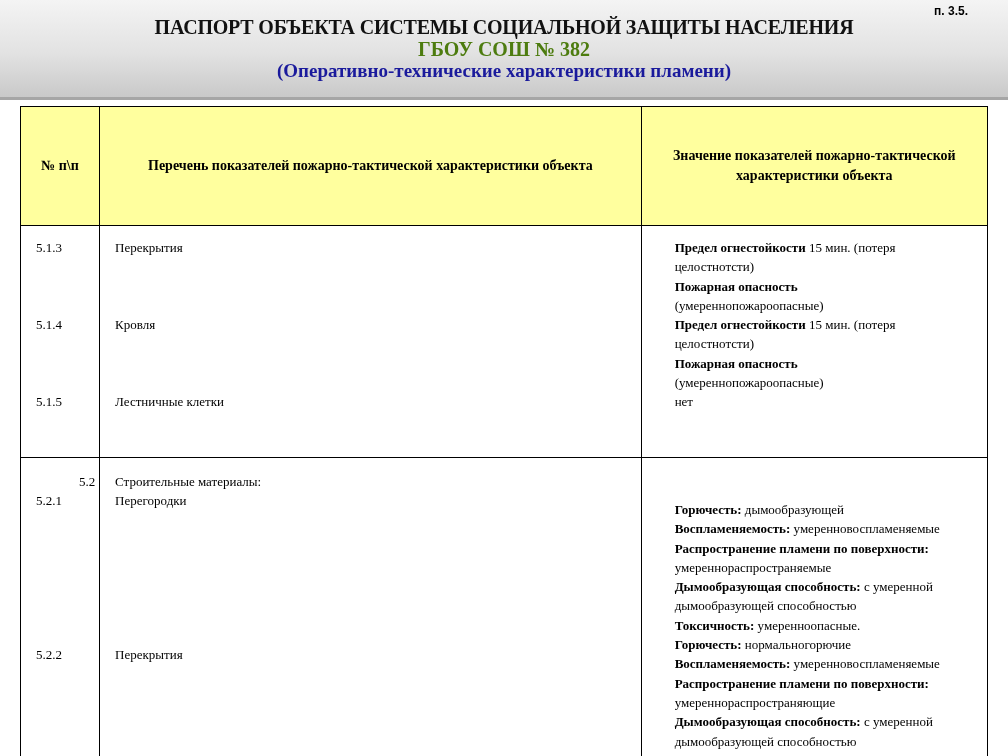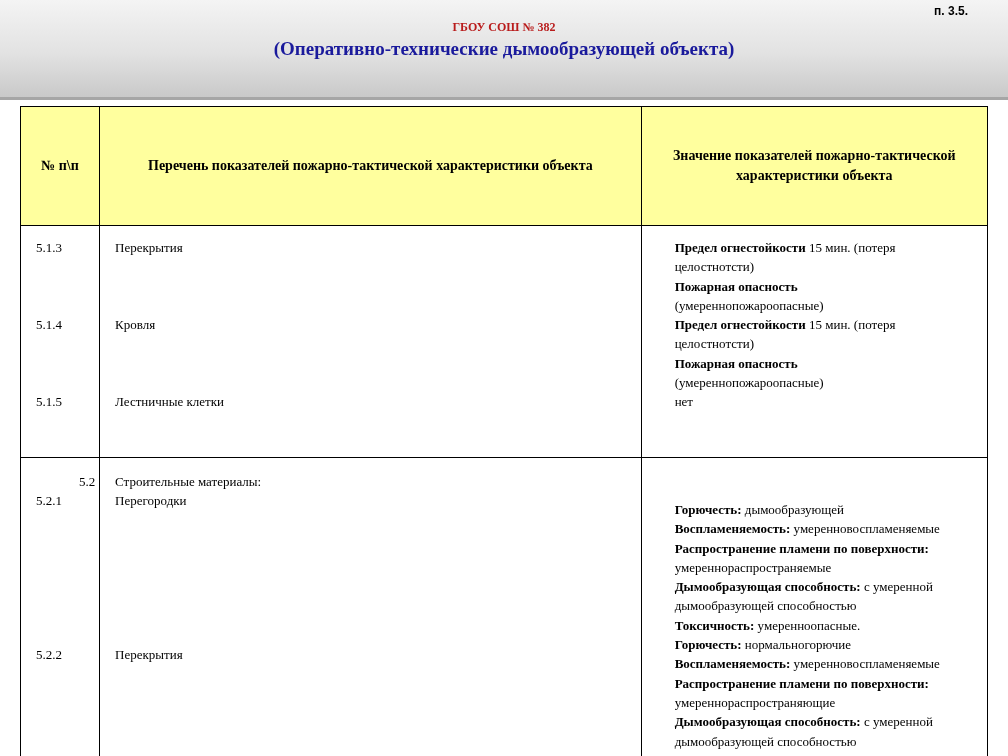--- a/index.html
+++ b/index.html
@@ -41,22 +41,22 @@
       font-family: "Liberation Serif", serif;
       font-weight: bold;
       line-height: 22px;
     }
     .title-line1 {
       font-size: 20px;
       color: #111;
       letter-spacing: -0.2px;
     }
     .title-line2 {
-      font-size: 12px;
-      color: #b91c1c;
+      font-size: 20px;
+      color: #4d7c0f;
     }
     .title-line3 {
       font-size: 19px;
       color: #1a1a9c;
     }
     .passport-table {
       position: absolute;
       left: 20px;
       top: 106px;
       width: 968px;
@@ -108,22 +108,23 @@
     .val-block b { font-weight: bold; }
     .val-line { display: block; white-space: nowrap; margin-left: 19px; }
   </style>
 </head>
 <body>
 
 <div class="header-bar"></div>
 <div class="page-ref">п. 3.5.</div>
 
 <div class="title-block">
+  <div class="title-line1">ПАСПОРТ ОБЪЕКТА СИСТЕМЫ СОЦИАЛЬНОЙ ЗАЩИТЫ НАСЕЛЕНИЯ</div>
   <div class="title-line2">ГБОУ СОШ № 382</div>
-  <div class="title-line3">(Оперативно-технические дымообразующей объекта)</div>
+  <div class="title-line3">(Оперативно-технические характеристики пламени)</div>
 </div>
 
 <table class="passport-table">
   <colgroup>
     <col class="col-num">
     <col class="col-name">
     <col class="col-val">
   </colgroup>
   <thead>
     <tr>

